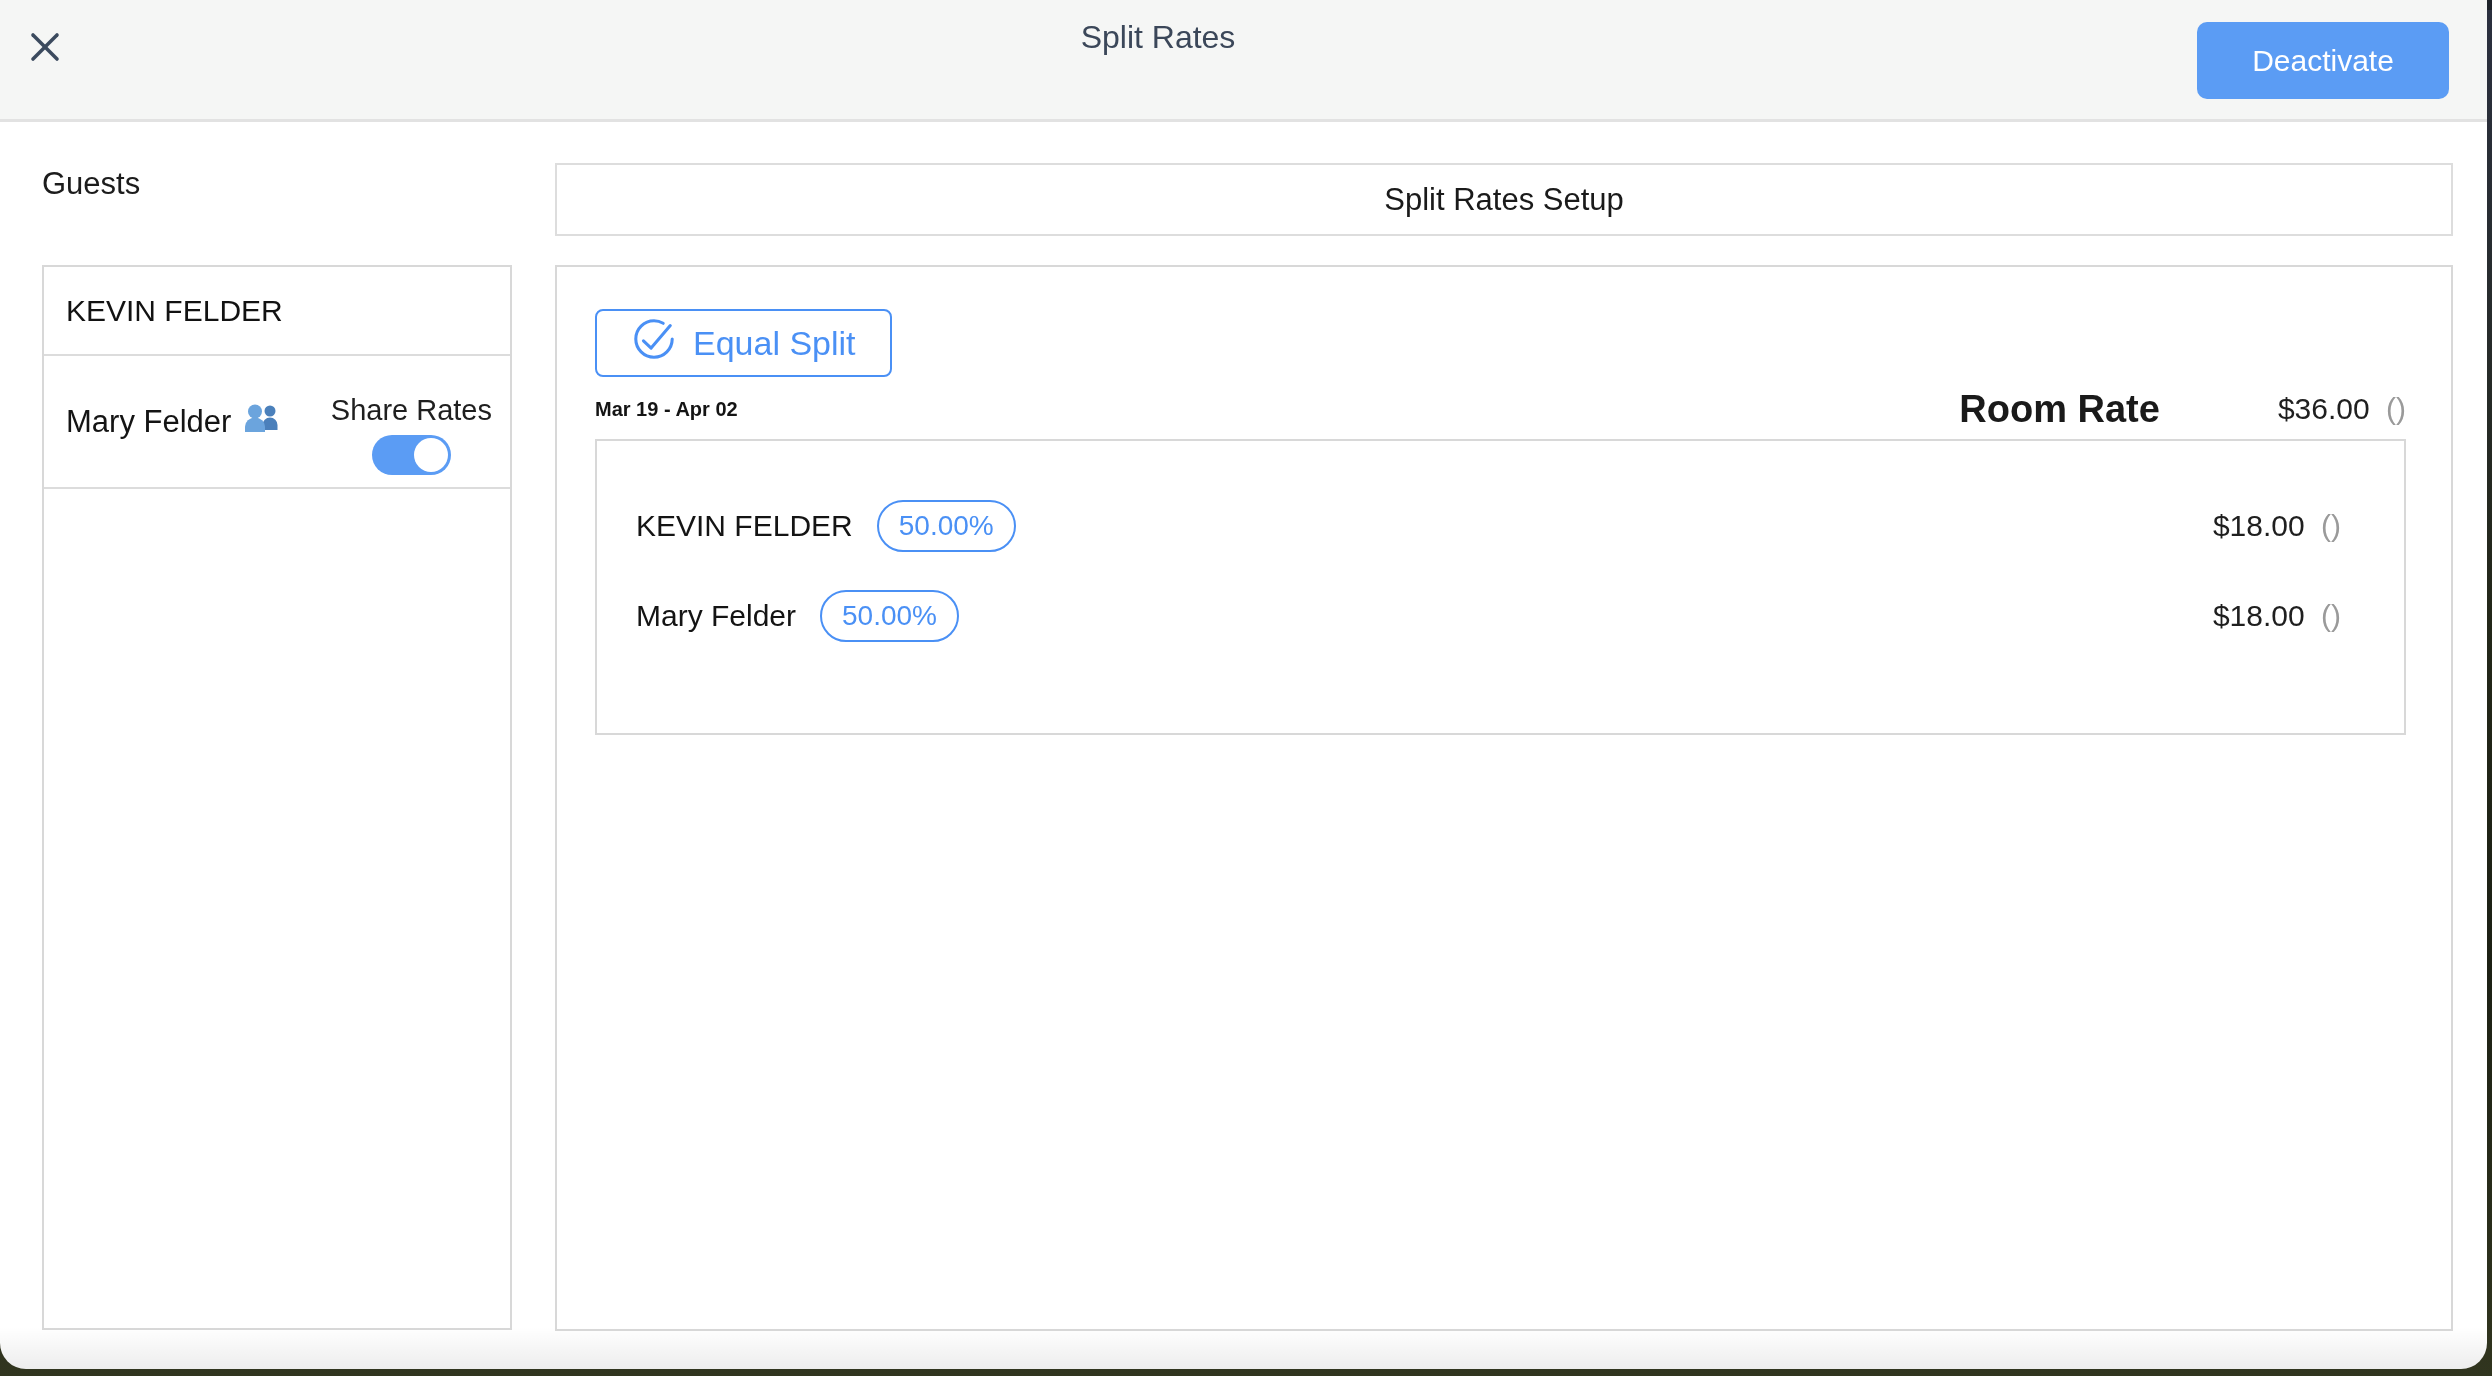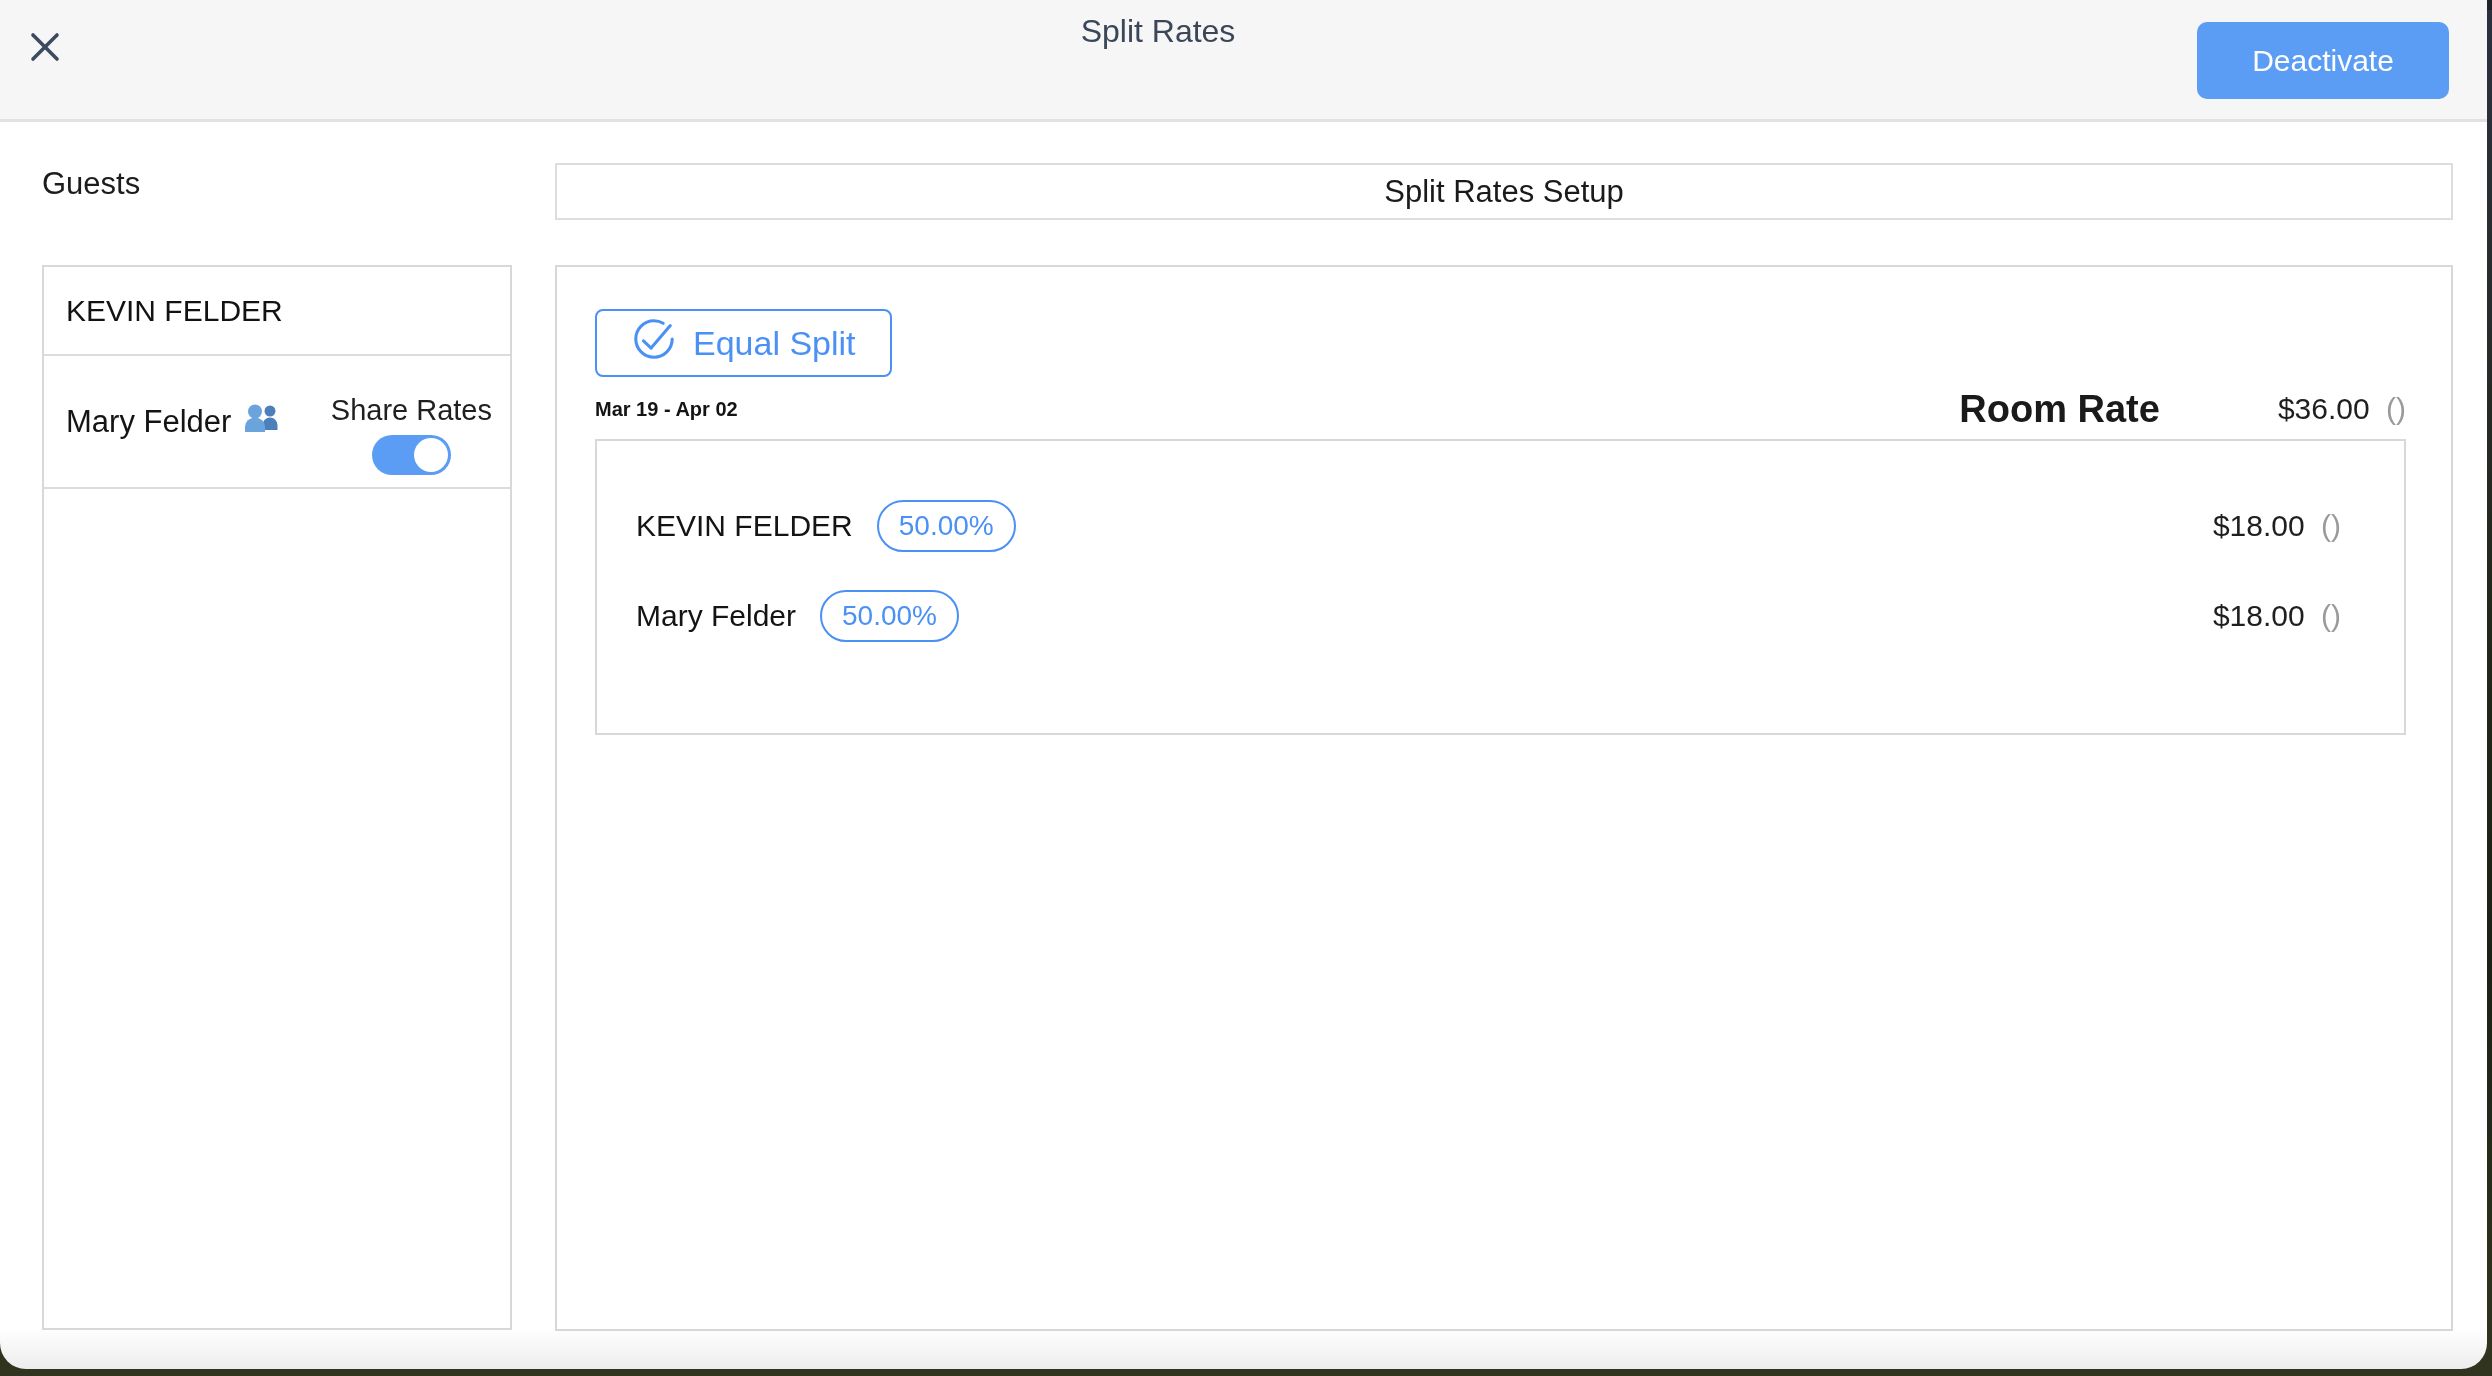--- a/index.html
+++ b/index.html
@@ -34,21 +34,21 @@
   
   .modal-header {
     position:absolute; left:0; top:0; width:2487px; height:122px;
     background:#f5f6f5; border-bottom:3px solid #e2e2e2;
   }
   .close-btn {
     position:absolute; left:28px; top:26px; width:48px; height:44px;
     background:none; border:none; cursor:pointer; display:flex; align-items:center;
   }
   .modal-title {
-    position:absolute; left:1158px; top:13px; transform:translateX(-50%);
+    position:absolute; left:1158px; top:19px; transform:translateX(-50%);
     font-size:32px; color:#3b4759; white-space:nowrap;
   }
   .deactivate-btn {
     position:absolute; right:38px; top:22px; width:252px; height:77px;
     background:#5b9cf4; border:none; border-radius:10px;
     color:#ffffff; font-size:30px; font-family:inherit; cursor:pointer;
   }
 
   
   .guests-heading {
@@ -76,21 +76,21 @@
     margin-top:8px; width:79px; height:40px; border-radius:20px;
     background:#5b9cf4; position:relative; cursor:pointer; border:none;
   }
   .toggle .knob {
     position:absolute; right:3px; top:3px; width:34px; height:34px;
     border-radius:50%; background:#ffffff;
   }
 
   
   .setup-header {
-    position:absolute; left:555px; top:163px; width:1898px; height:57px;
+    position:absolute; left:555px; top:163px; width:1898px; height:73px;
     border:2px solid #dddddd; background:#fff;
     display:flex; align-items:center; justify-content:center;
     font-size:31px; color:#1a1a1a;
   }
   .main-panel {
     position:absolute; left:555px; top:265px; width:1898px; height:1066px;
     border:2px solid #d8d8d8; background:#fff;
     padding:42px 45px 0 38px;
   }
   .split-btn-row { display:flex; gap:48px; }

